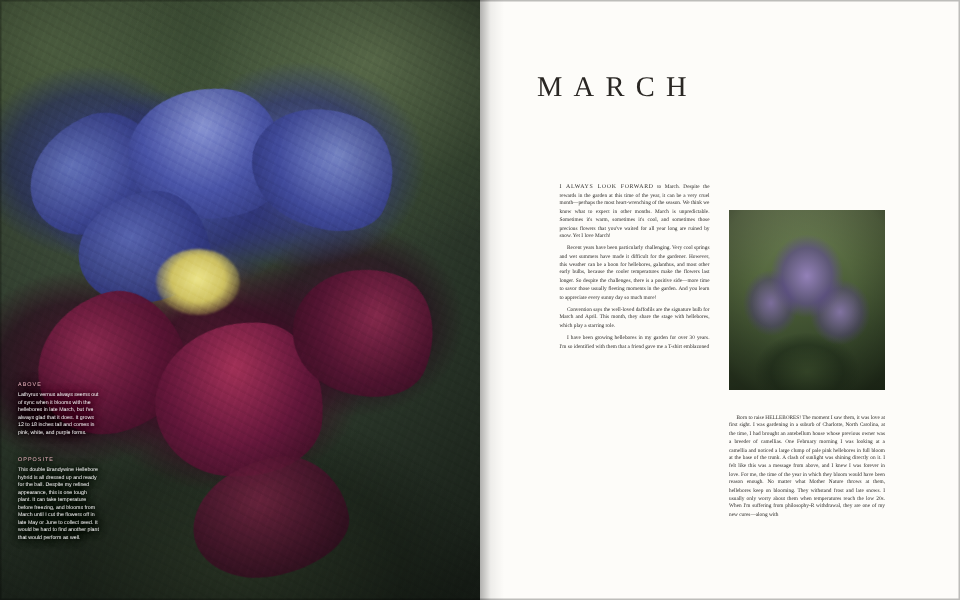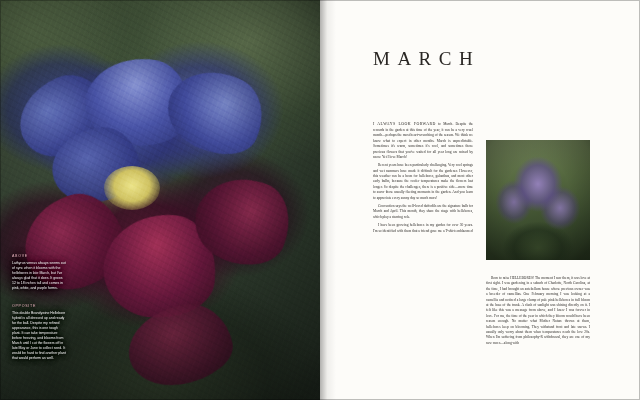--- a/index.html
+++ b/index.html
@@ -98,21 +98,21 @@
 
   
   .page-right {
     position: relative;
     width: 320px; height: 400px;
     background: #fdfcf9;
     padding: 0;
   }
   .page-title {
     position: absolute;
-    left: 53px; top: 48px;
+    left: 38px; top: 48px;
     font-family: "Liberation Serif", serif;
     font-size: 19px;
     letter-spacing: 7.5px;
     color: #2a2724;
     font-weight: 400;
   }
 
   .body-col {
     position: absolute;
     left: 53px; top: 122px;

